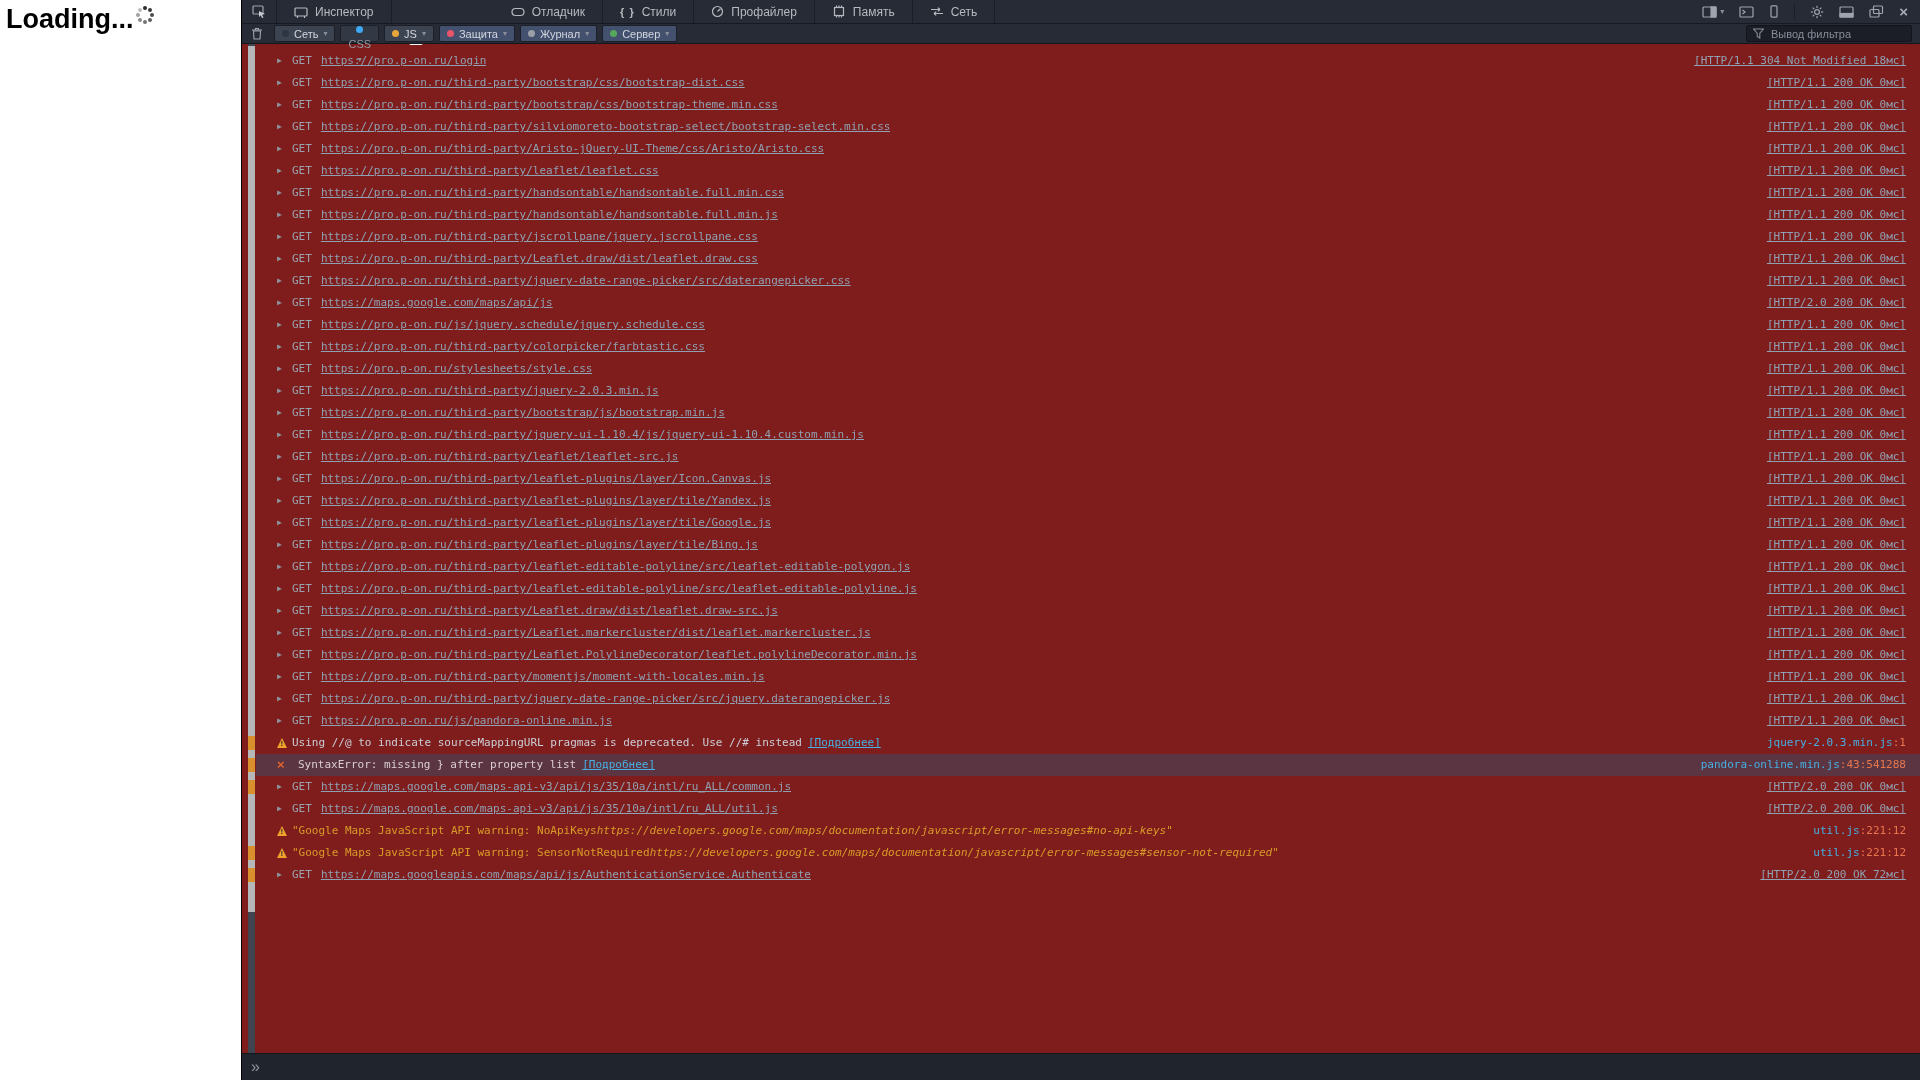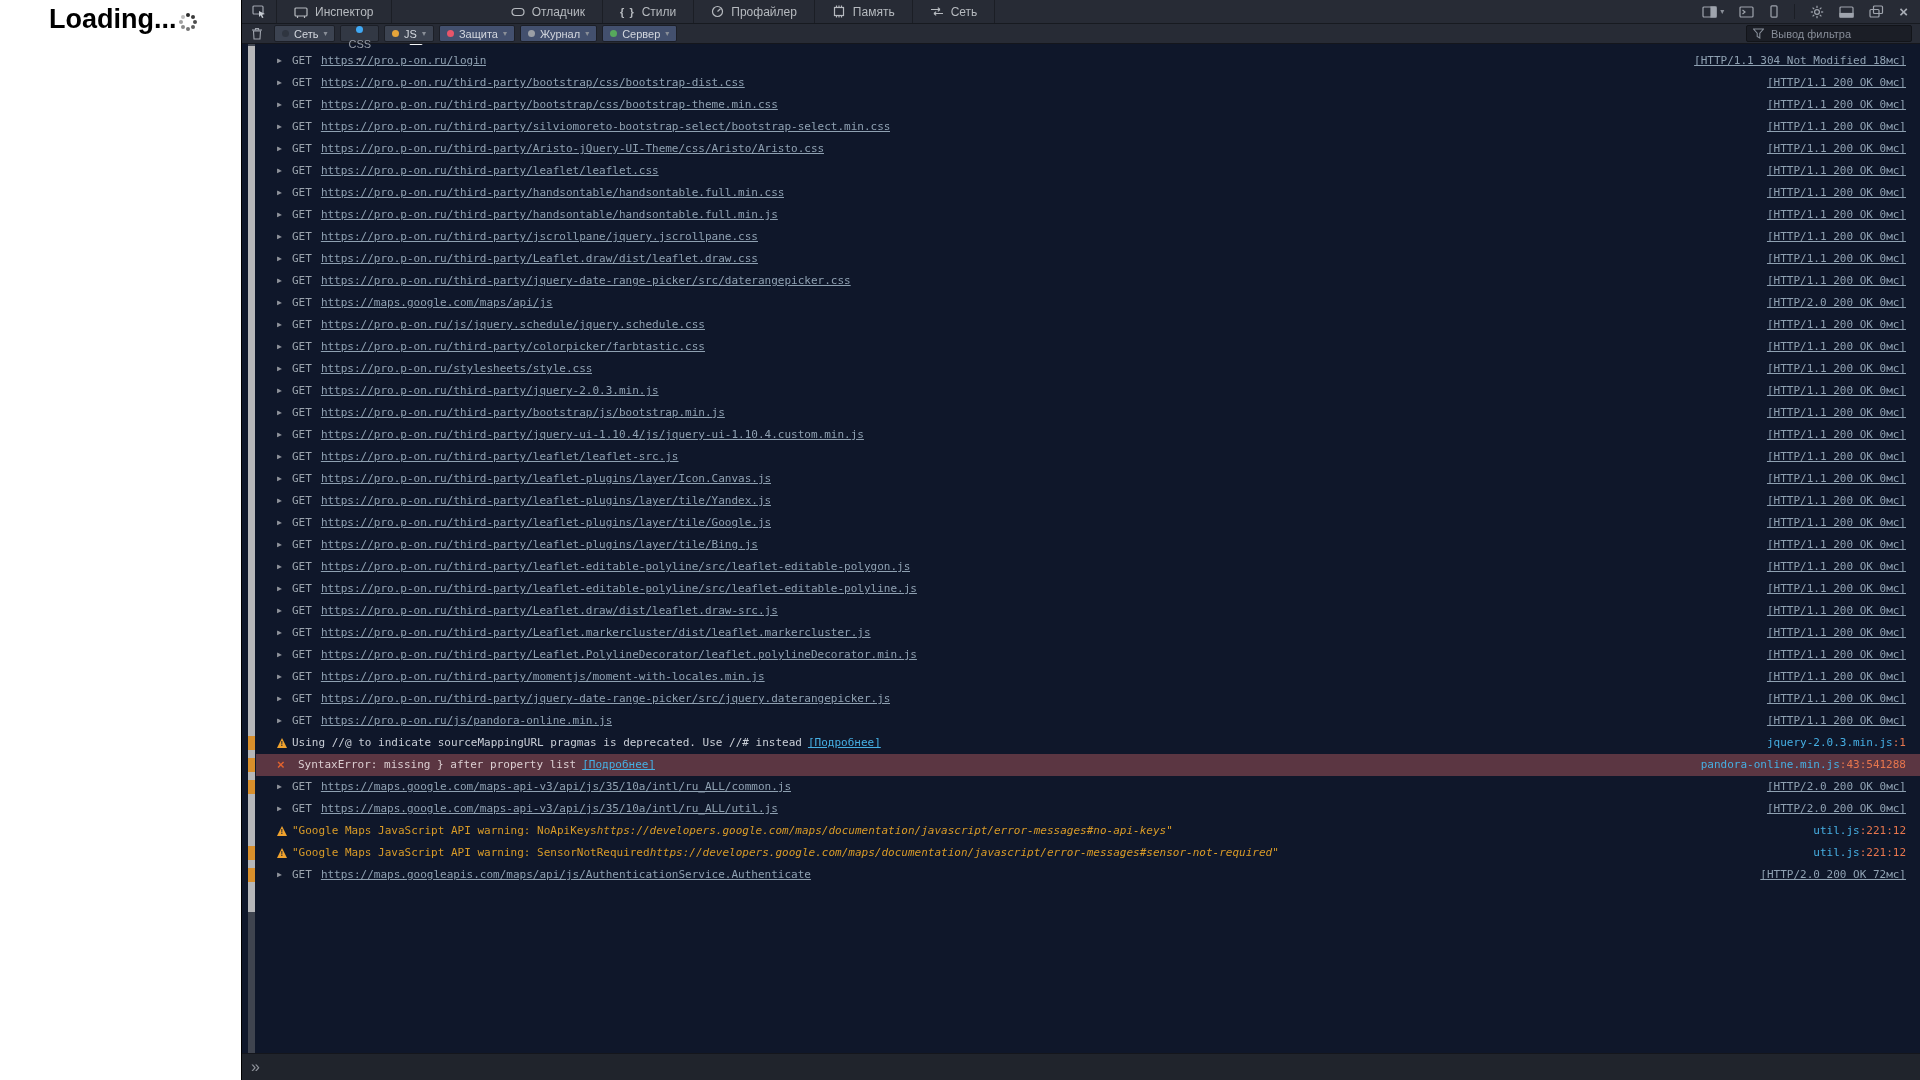--- a/index.html
+++ b/index.html
@@ -1,26 +1,26 @@
 <!DOCTYPE html>
 <html><head>
 <meta charset="utf-8">
 <style>
   html,body{margin:0;padding:0;}
   body{width:1920px;height:1080px;background:#ffffff;font-family:"Liberation Sans",sans-serif;overflow:hidden;position:relative;}
 
   
   .page{position:absolute;left:0;top:0;width:241px;height:1080px;background:#ffffff;}
-  .loading{padding:4px 0 0 6px;font-size:27px;font-weight:bold;color:#000;display:flex;align-items:center;margin-left:43px;}
+  .loading{padding:4px 0 0 6px;font-size:27px;font-weight:bold;color:#000;display:flex;align-items:flex-start;}
   .spinner{display:inline-block;width:18px;height:18px;position:relative;margin-left:2px;top:2px;}
   .spinner::before{content:"";position:absolute;left:7px;top:7px;width:4px;height:4px;border-radius:50%;
     box-shadow:0 -7px 0 #2b2b2b,5px -5px 0 #3a3a3a,7px 0 0 #4d4d4d,5px 5px 0 #606060,0 7px 0 #757575,-5px 5px 0 #8a8a8a,-7px 0 0 #a0a0a0,-5px -5px 0 #bdbdbd;}
 
   
-  .devtools{position:absolute;left:241px;top:0;width:1679px;height:1080px;background:#0f172a;display:flex;flex-direction:column;border-left:1px solid #000;box-sizing:border-box;}
+  .devtools{position:absolute;left:241px;top:0;width:1679px;height:1080px;background:#7f1d1d;display:flex;flex-direction:column;border-left:1px solid #000;box-sizing:border-box;}
 
   
   .tabbar{height:23px;background:#272b35;border-bottom:1px solid #171a20;display:flex;align-items:stretch;flex:0 0 auto;}
   .picker{width:34px;display:flex;align-items:center;justify-content:center;color:#9fa4ad;border-right:1px solid #1b1e25;cursor:pointer;}
   .tab{display:flex;align-items:center;gap:7px;padding:0 17px;color:#b6babf;font-size:12px;border-right:1px solid #1b1e25;cursor:pointer;white-space:nowrap;}
   .tab.active{background:#4c6db4;color:#f5f7fa;margin-top:40px;}
   .ticon{display:flex;align-items:center;}
   .ticon svg{display:block;}
   .braces{font-size:11px;font-weight:bold;letter-spacing:1px;}
   .tb-spacer{flex:1;}

